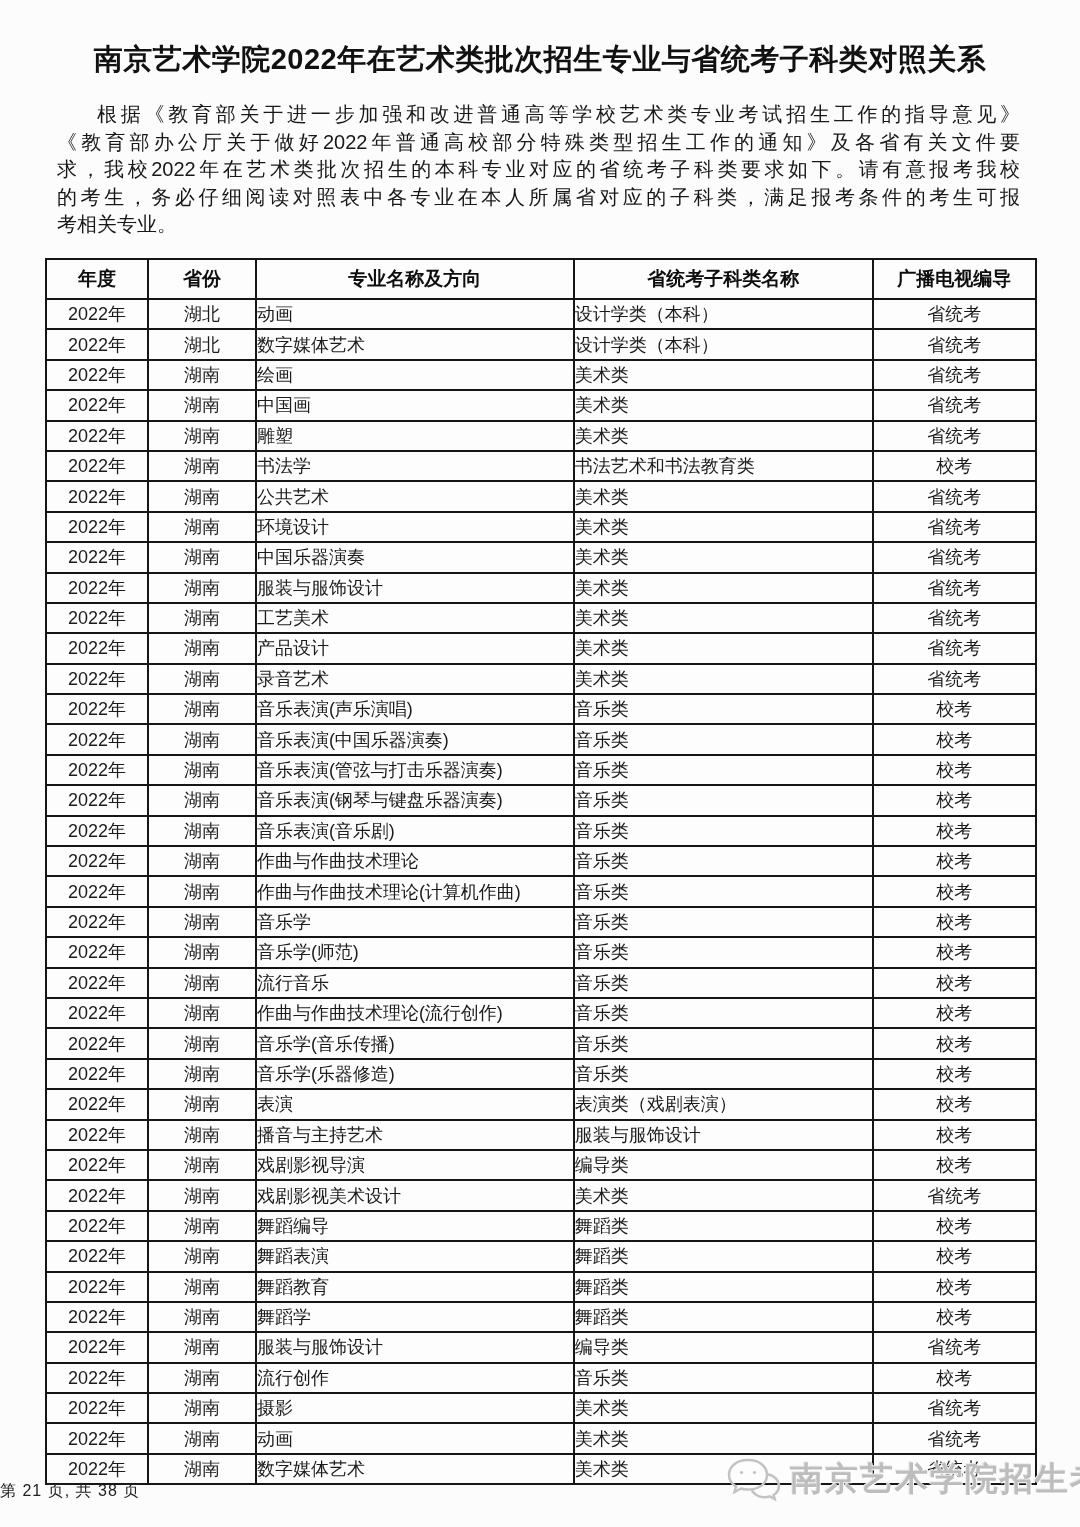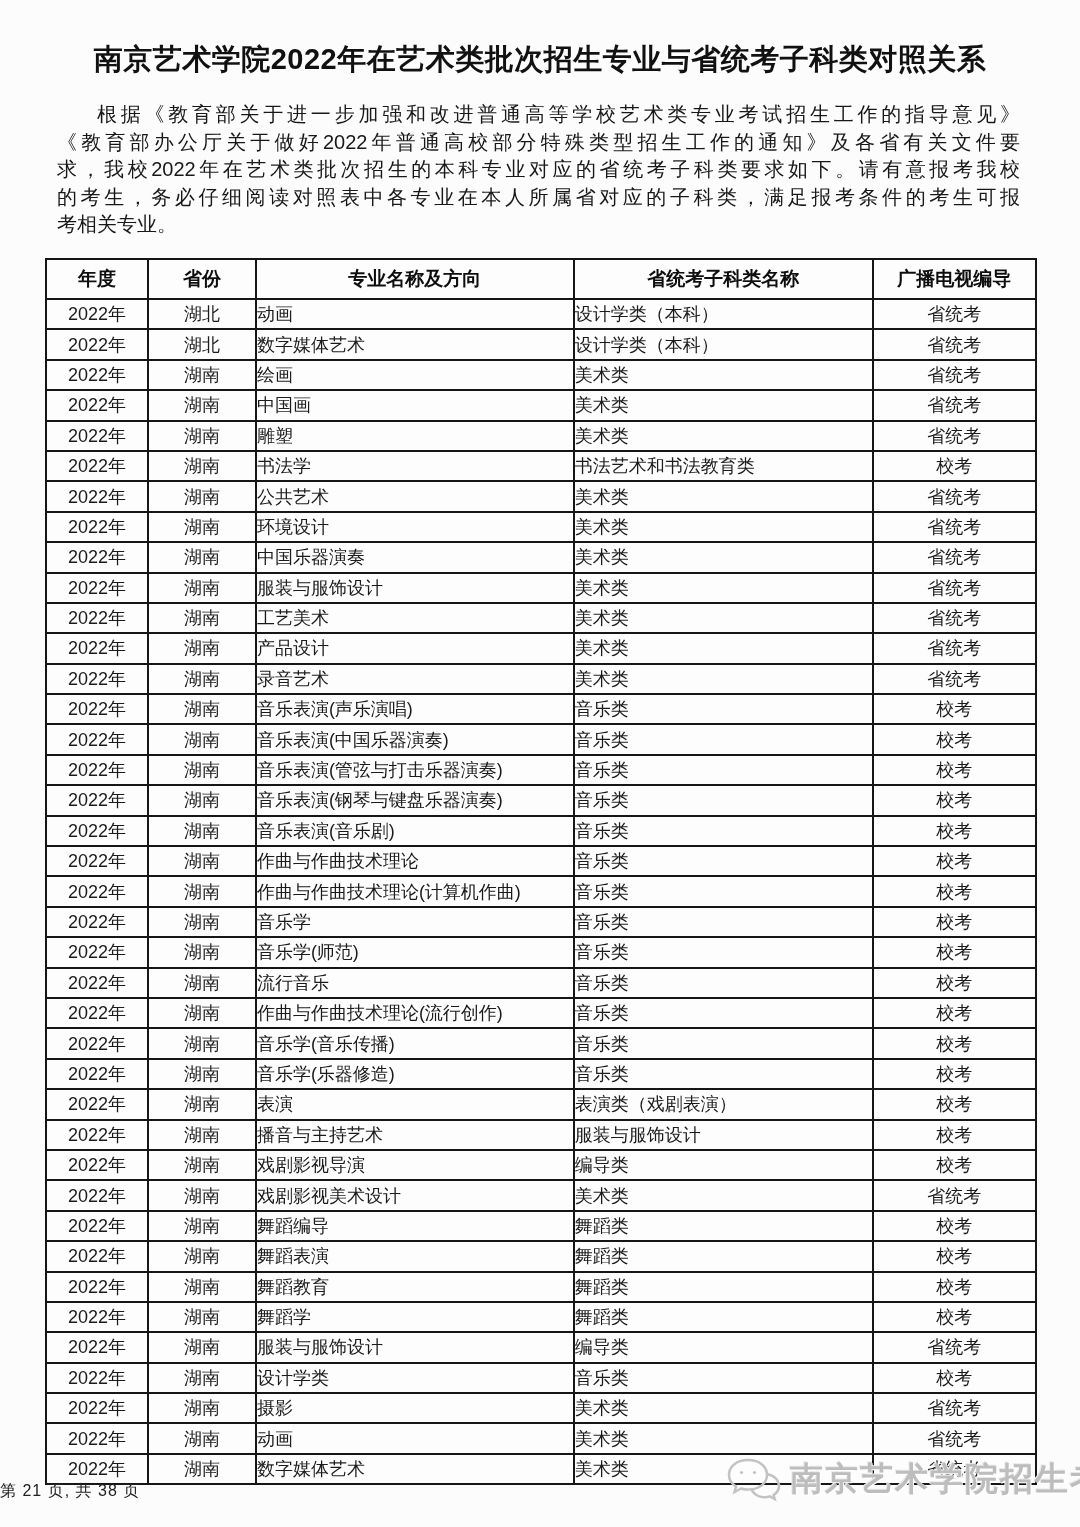--- a/index.html
+++ b/index.html
@@ -382,21 +382,21 @@
           <tr>
             <td class="c0">2022年</td>
             <td class="c1">湖南</td>
             <td class="c2">服装与服饰设计</td>
             <td class="c3">编导类</td>
             <td class="c4">省统考</td>
           </tr>
           <tr>
             <td class="c0">2022年</td>
             <td class="c1">湖南</td>
-            <td class="c2">设计学类</td>
+            <td class="c2">流行创作</td>
             <td class="c3">音乐类</td>
             <td class="c4">校考</td>
           </tr>
           <tr>
             <td class="c0">2022年</td>
             <td class="c1">湖南</td>
             <td class="c2">摄影</td>
             <td class="c3">美术类</td>
             <td class="c4">省统考</td>
           </tr>

